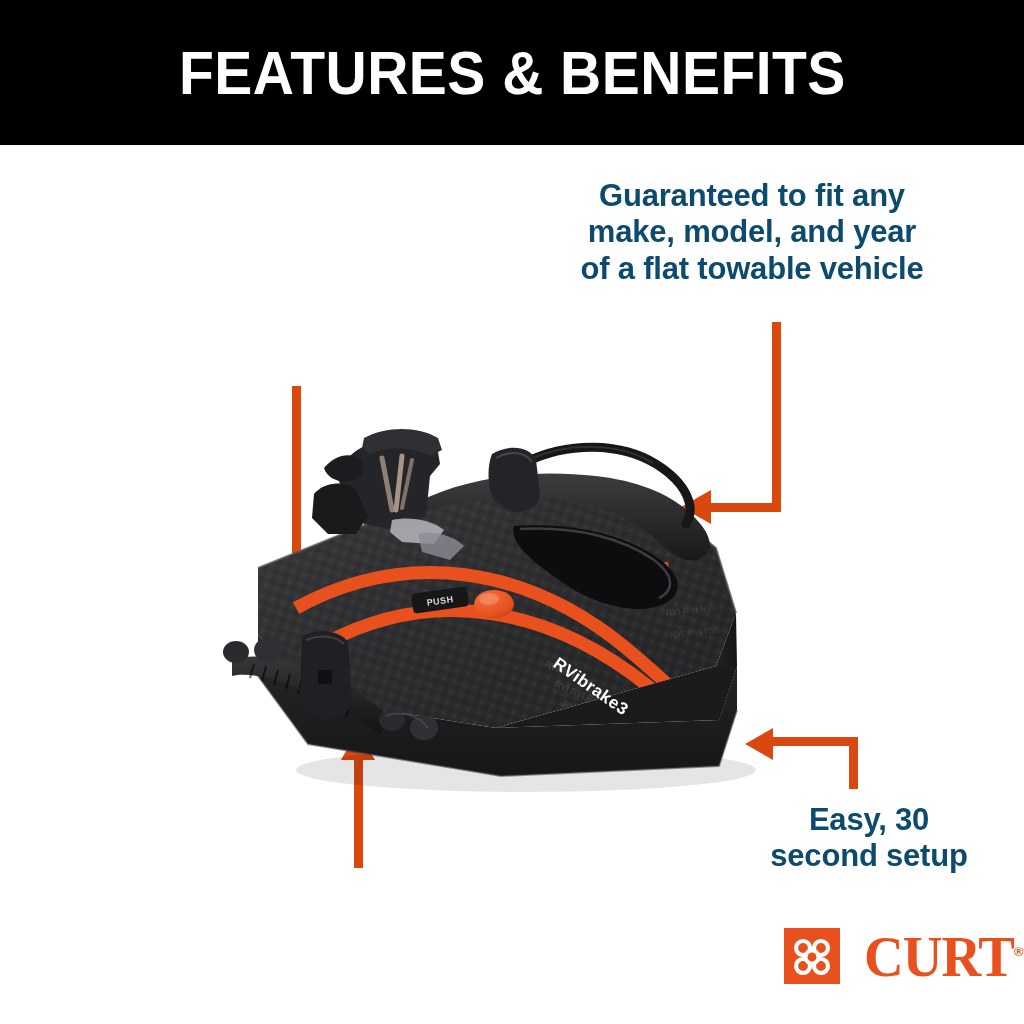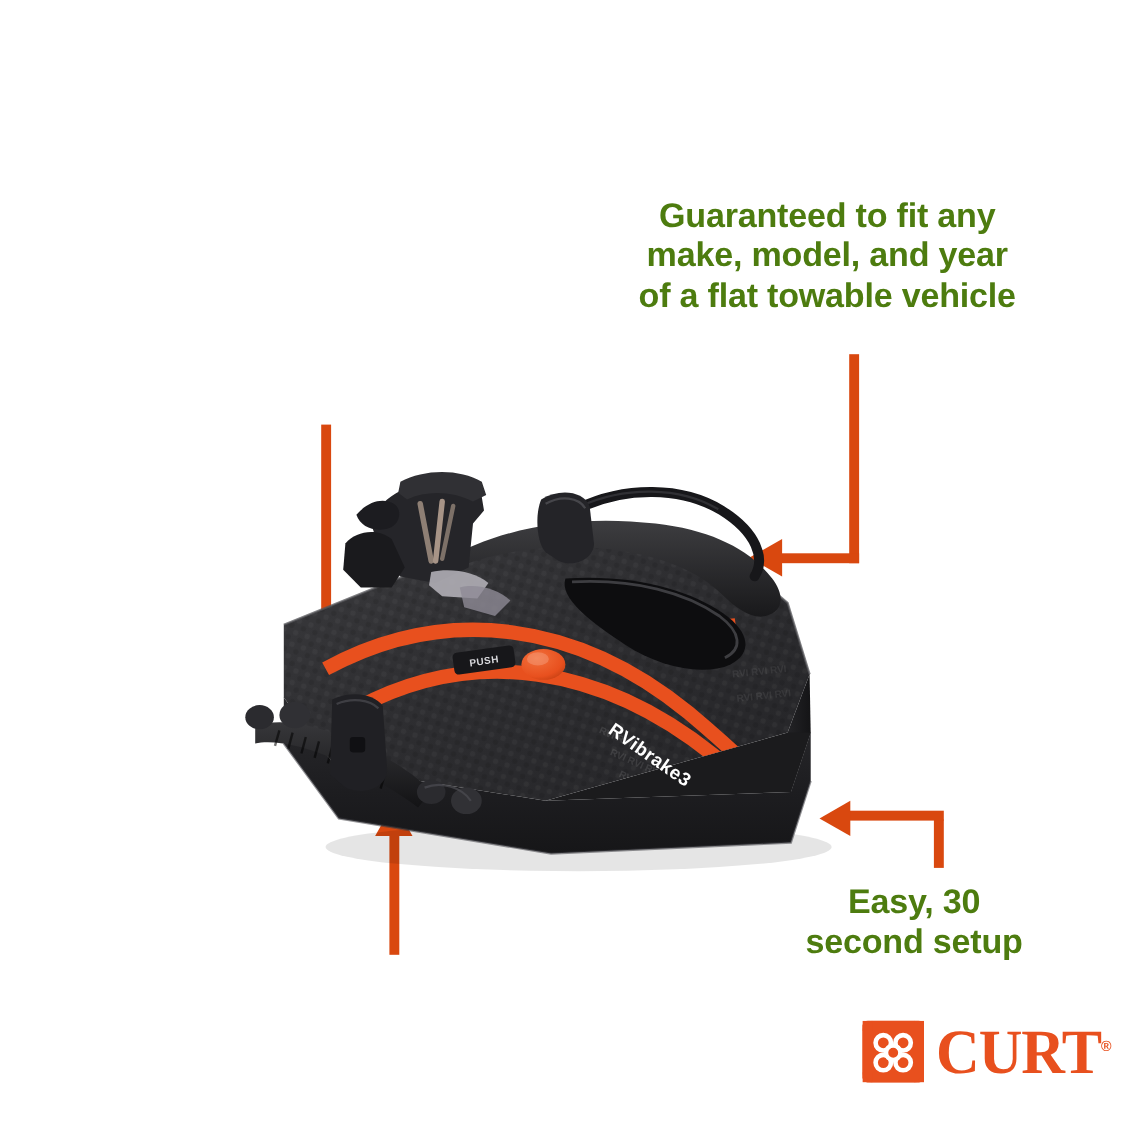--- a/index.html
+++ b/index.html
@@ -24,33 +24,33 @@
     font-size:62px;
     letter-spacing:0.5px;
     transform:scaleX(0.92);
     white-space:nowrap;
     line-height:1;
   }
 
   
   .callout{
     position:absolute;
-    color:#4d7c0f;
+    color:#0c4a6e;
     font-family:"Liberation Sans", sans-serif;
     font-weight:bold;
     font-size:31px;
     line-height:1.17;
     text-align:center;
     white-space:pre-line;
     letter-spacing:-0.2px;
   }
   #callout-simple{left:36px;top:242px;width:470px;}
   #callout-guaranteed{left:506px;top:178px;width:492px;}
   #callout-handle{left:150px;top:882px;width:460px;}
-  #callout-setup{left:690px;top:802px;width:282px;}
+  #callout-setup{left:728px;top:802px;width:282px;}
 
   
   .arrow-stem{position:absolute;background:#D9480F;}
   .arrow-head{position:absolute;width:0;height:0;}
 
   
   #a1-v{left:292px;top:386px;width:9px;height:222px;}
   #a1-h{left:292px;top:599px;width:140px;height:9px;}
   #a1-head{left:424px;top:586px;
     border-top:17px solid transparent;border-bottom:17px solid transparent;
@@ -75,21 +75,21 @@
   #a4-head{left:745px;top:728px;
     border-top:16px solid transparent;border-bottom:16px solid transparent;
     border-right:28px solid #D9480F;}
 
   
   #product{position:absolute;left:196px;top:398px;width:660px;height:420px;}
   #product svg{display:block;width:660px;height:420px;}
 
   
   #curt-logo{position:absolute;left:784px;top:925px;width:216px;height:62px;
-    display:flex;align-items:center;gap:11px;}
+    display:flex;align-items:center;gap:24px;}
   .curt-mark{width:56px;height:56px;flex:0 0 auto;}
   .curt-word{
     color:#E8501E;
     font-family:"Liberation Serif", serif;
     font-weight:bold;
     font-size:55px;
     line-height:1;
     letter-spacing:-1px;
     position:relative;
     transform:scaleY(1.04);
@@ -99,20 +99,23 @@
     vertical-align:super;
     font-family:"Liberation Sans", sans-serif;
     letter-spacing:0;
   }
 </style>
 </head>
 <body>
 
 <div id="page">
 
+  <div class="header-band">
+    <div class="header-title">FEATURES &amp; BENEFITS</div>
+  </div>
 
 
   <div class="callout" id="callout-guaranteed">Guaranteed to fit any
 make, model, and year
 of a flat towable vehicle</div>
 
 
   <div class="callout" id="callout-setup">Easy, 30
 second setup</div>
 

